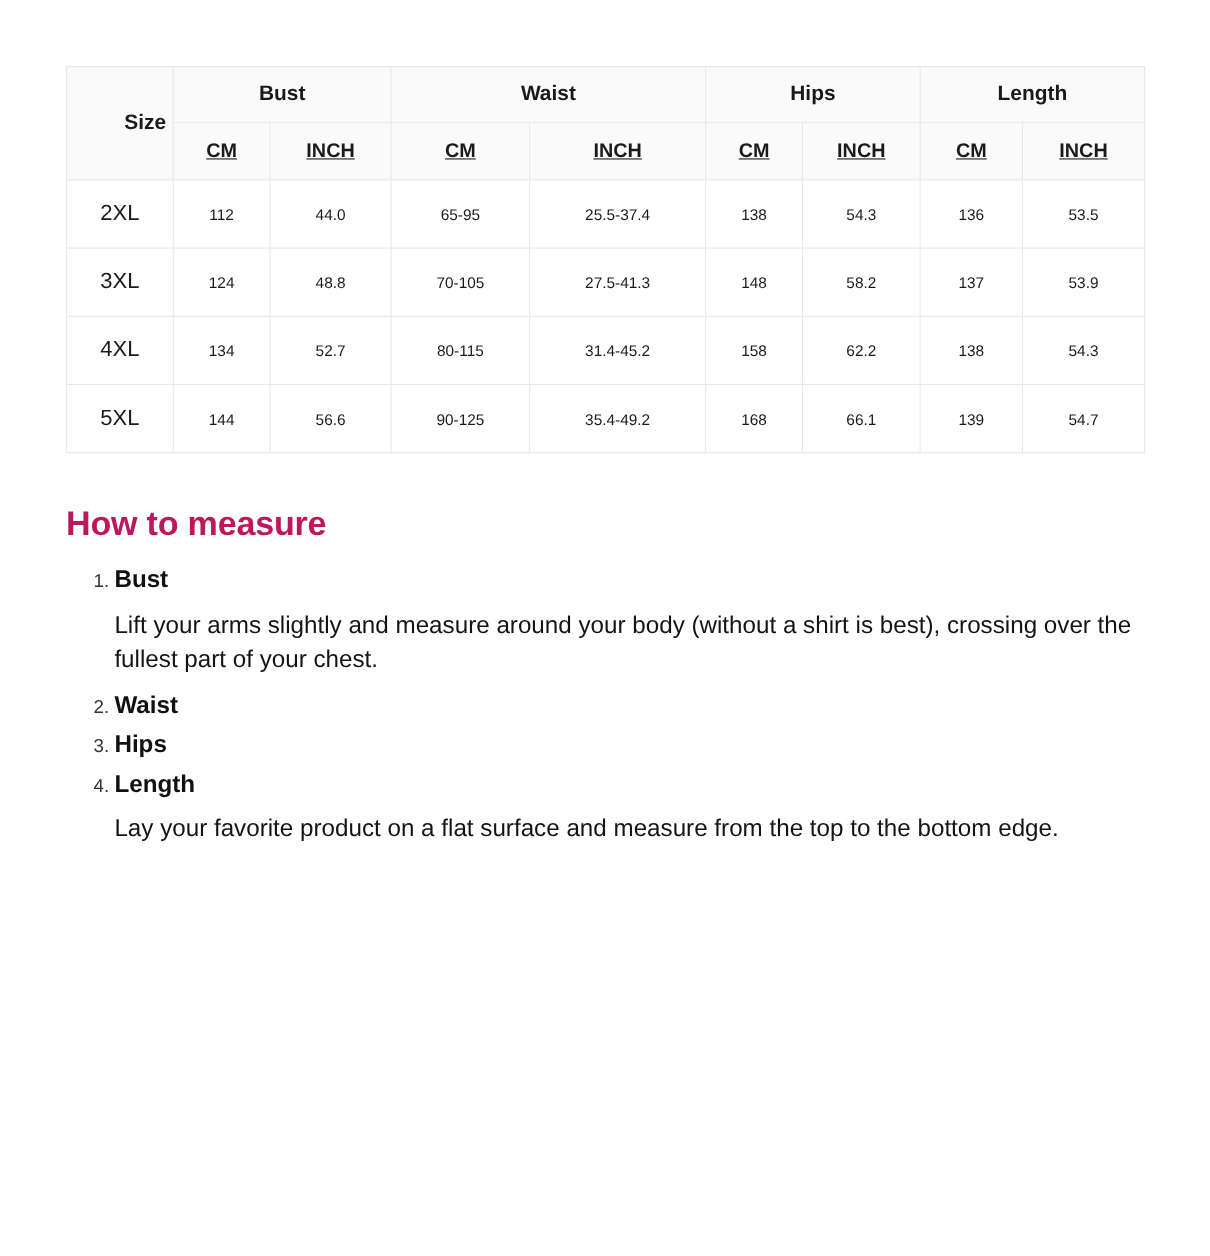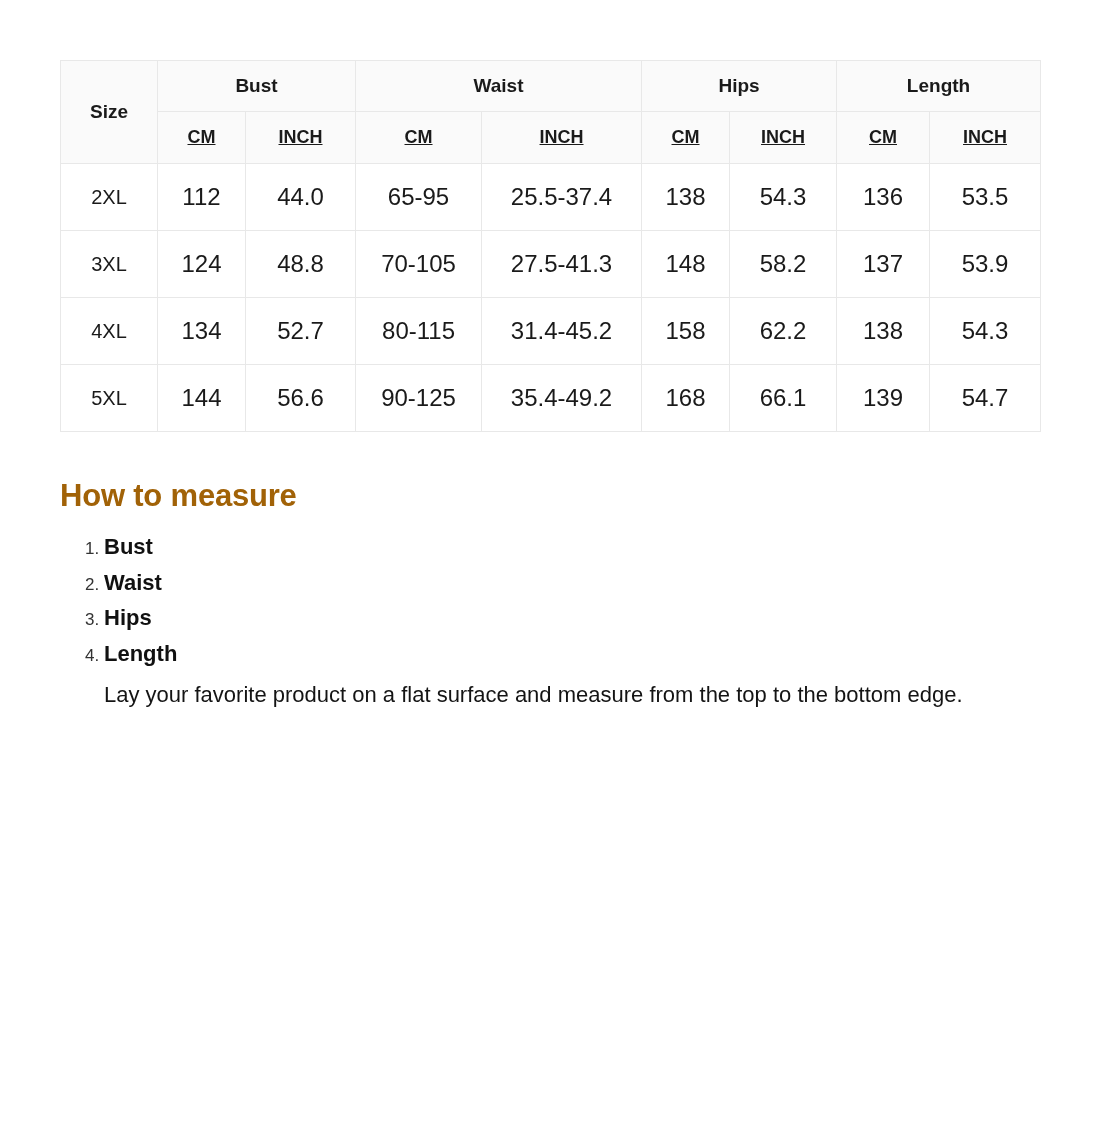--- a/index.html
+++ b/index.html
@@ -36,28 +36,29 @@
   }
   table.size-table thead th {
     background: #fafafa;
     font-weight: bold;
     font-size: 19px;
     padding: 14px 6px;
   }
   table.size-table thead th.size-head {
     font-size: 19px;
     vertical-align: middle;
+    text-align: right;
   }
   table.size-table thead tr.sub th {
     font-size: 18px;
     padding: 15px 6px;
     text-decoration: underline;
   }
   table.size-table tbody td {
-    font-size: 24px;
+    font-size: 14px;
     padding: 19px 6px;
   }
   table.size-table tbody td.row-label {
     font-size: 20px;
     margin-left: 48px;
   }
   col.c-size   { width: 97px; }
   col.c-bustcm { width: 88px; }
   col.c-bustin { width: 110px; }
   col.c-waistcm{ width: 126px; }
@@ -66,21 +67,21 @@
   col.c-hipsin { width: 107px; }
   col.c-lencm  { width: 93px; }
   col.c-lenin  { width: 111px; }
 
   
   h2.section-title {
     font-size: 31px;
     font-weight: bold;
     margin: 46px 0 18px 0;
     letter-spacing: -0.2px;
-    color: #a16207;
+    color: #be185d;
   }
   p.intro {
     font-size: 22px;
     line-height: 1.42;
     margin: 0 0 26px 0;
     max-width: 965px;
     color: #141414;
   }
   ol.steps {
     margin: 0;
@@ -195,20 +196,21 @@
         <td>54.7</td>
       </tr>
     </tbody>
   </table>
 
   <h2 class="section-title">How to measure</h2>
 
   <ol class="steps">
     <li>
       <span class="step-title">Bust</span>
+      <span class="step-body">Lift your arms slightly and measure around your body (without a shirt is best), crossing over the fullest part of your chest.</span>
     </li>
     <li>
       <span class="step-title">Waist</span>
     </li>
     <li>
       <span class="step-title">Hips</span>
     </li>
     <li>
       <span class="step-title">Length</span>
       <span class="step-body">Lay your favorite product on a flat surface and measure from the top to the bottom edge.</span>

